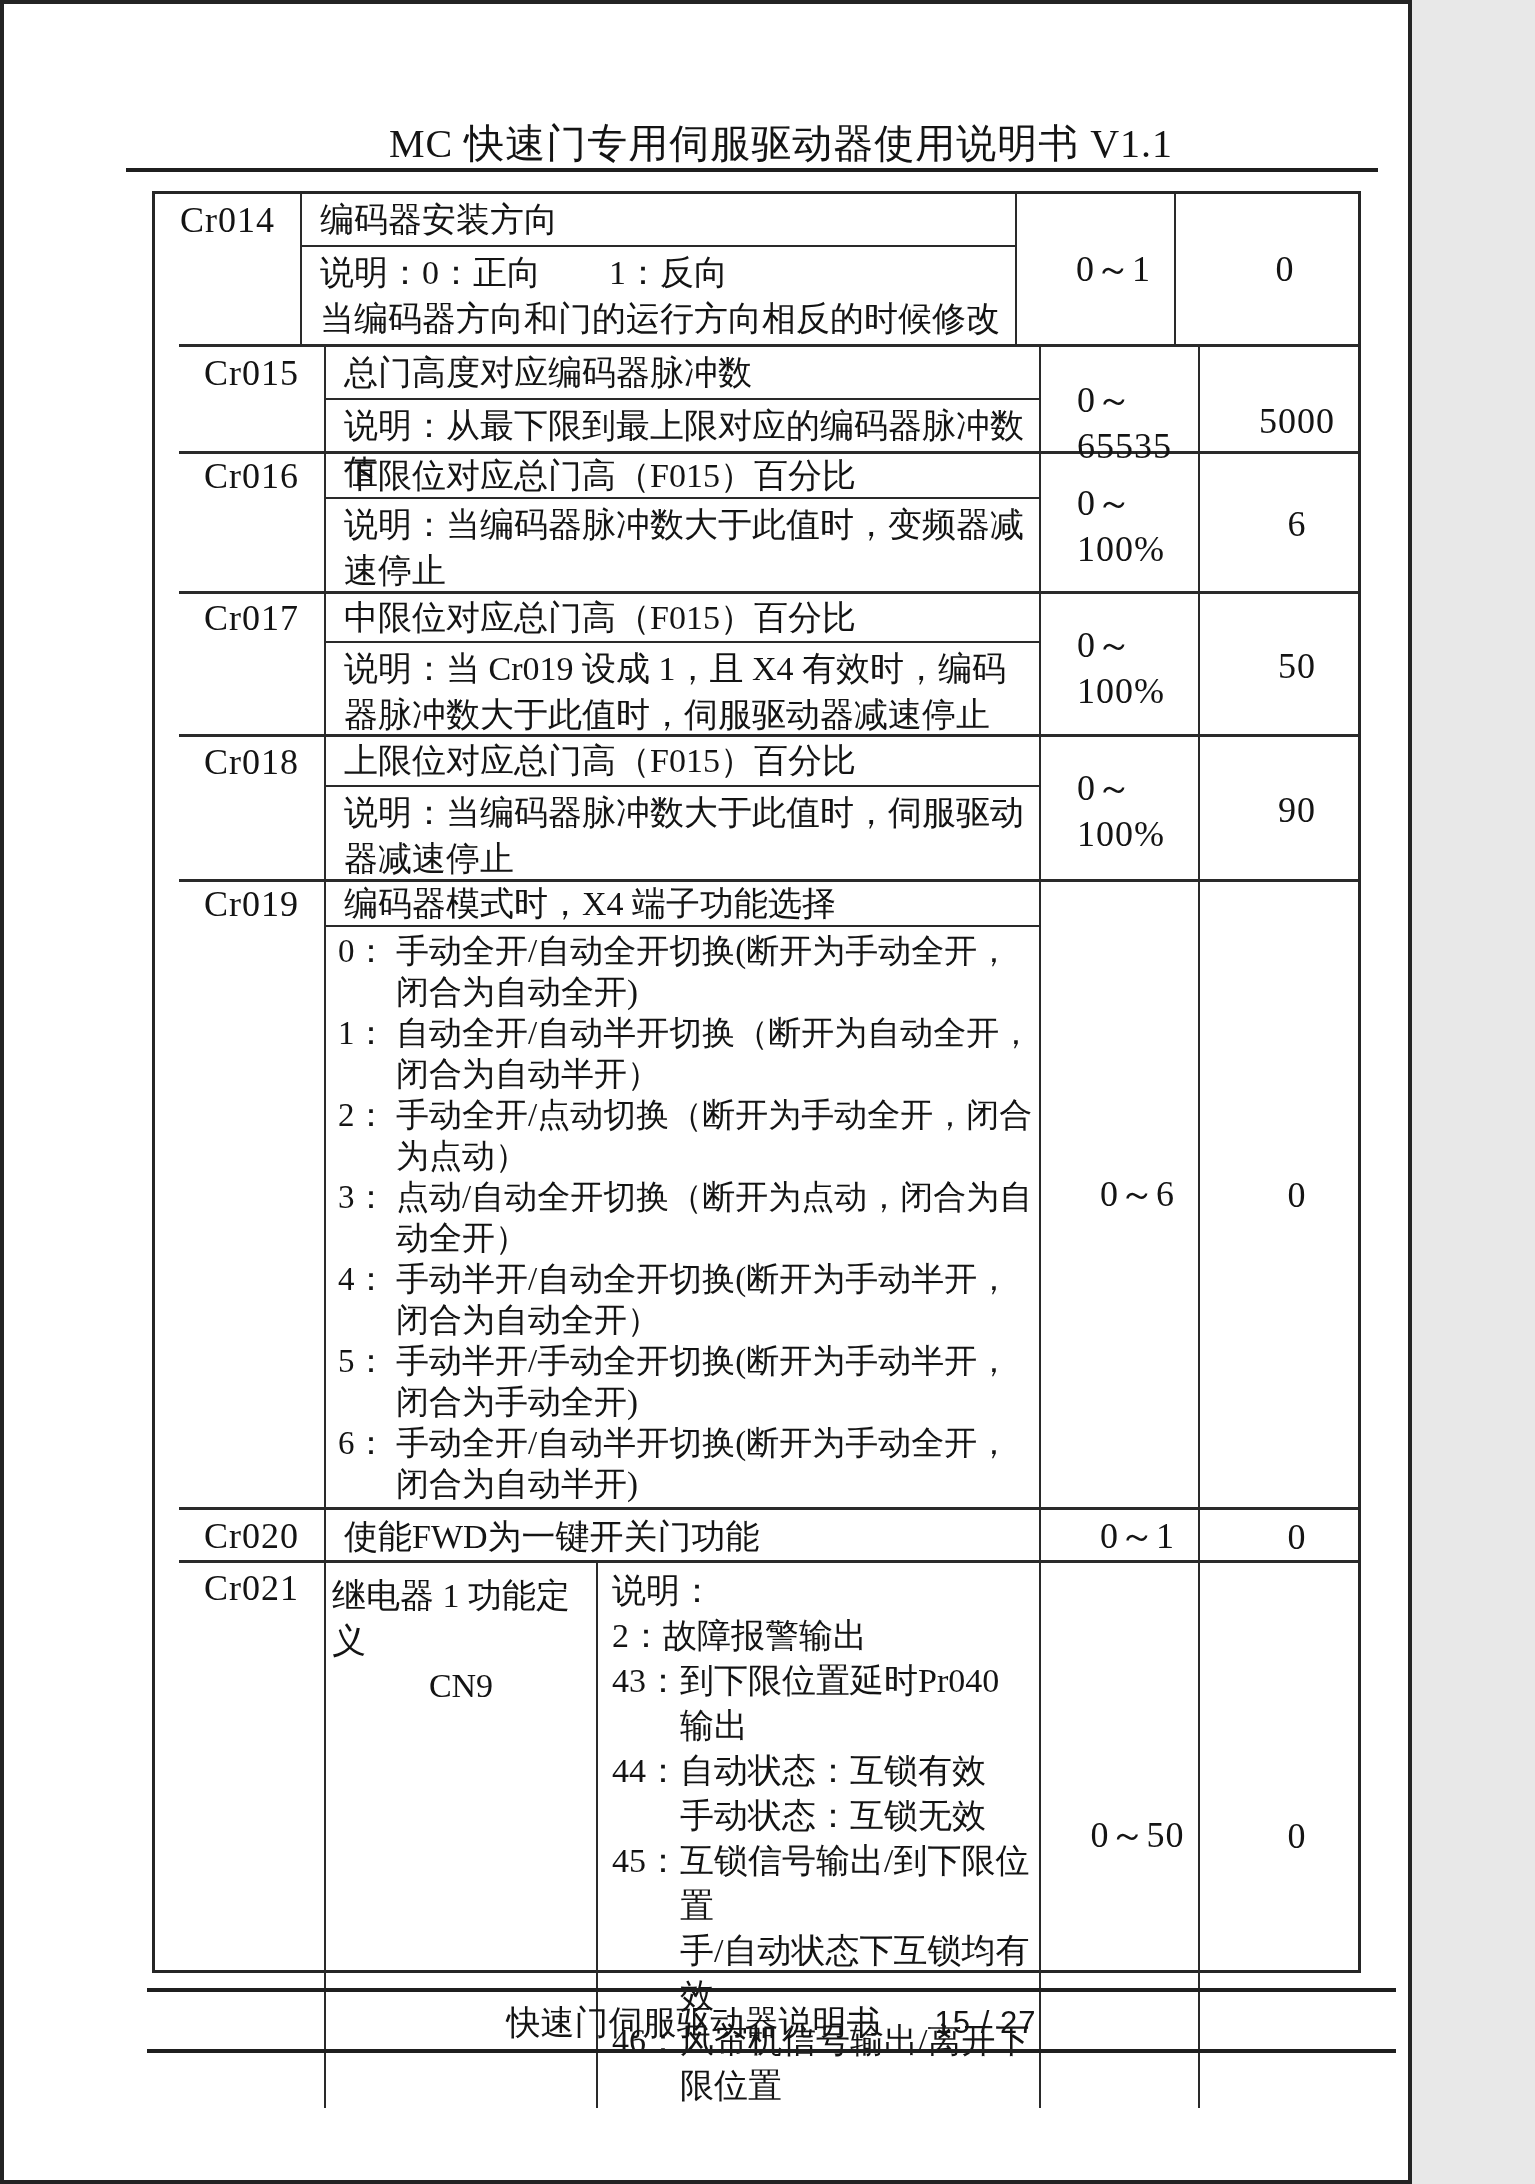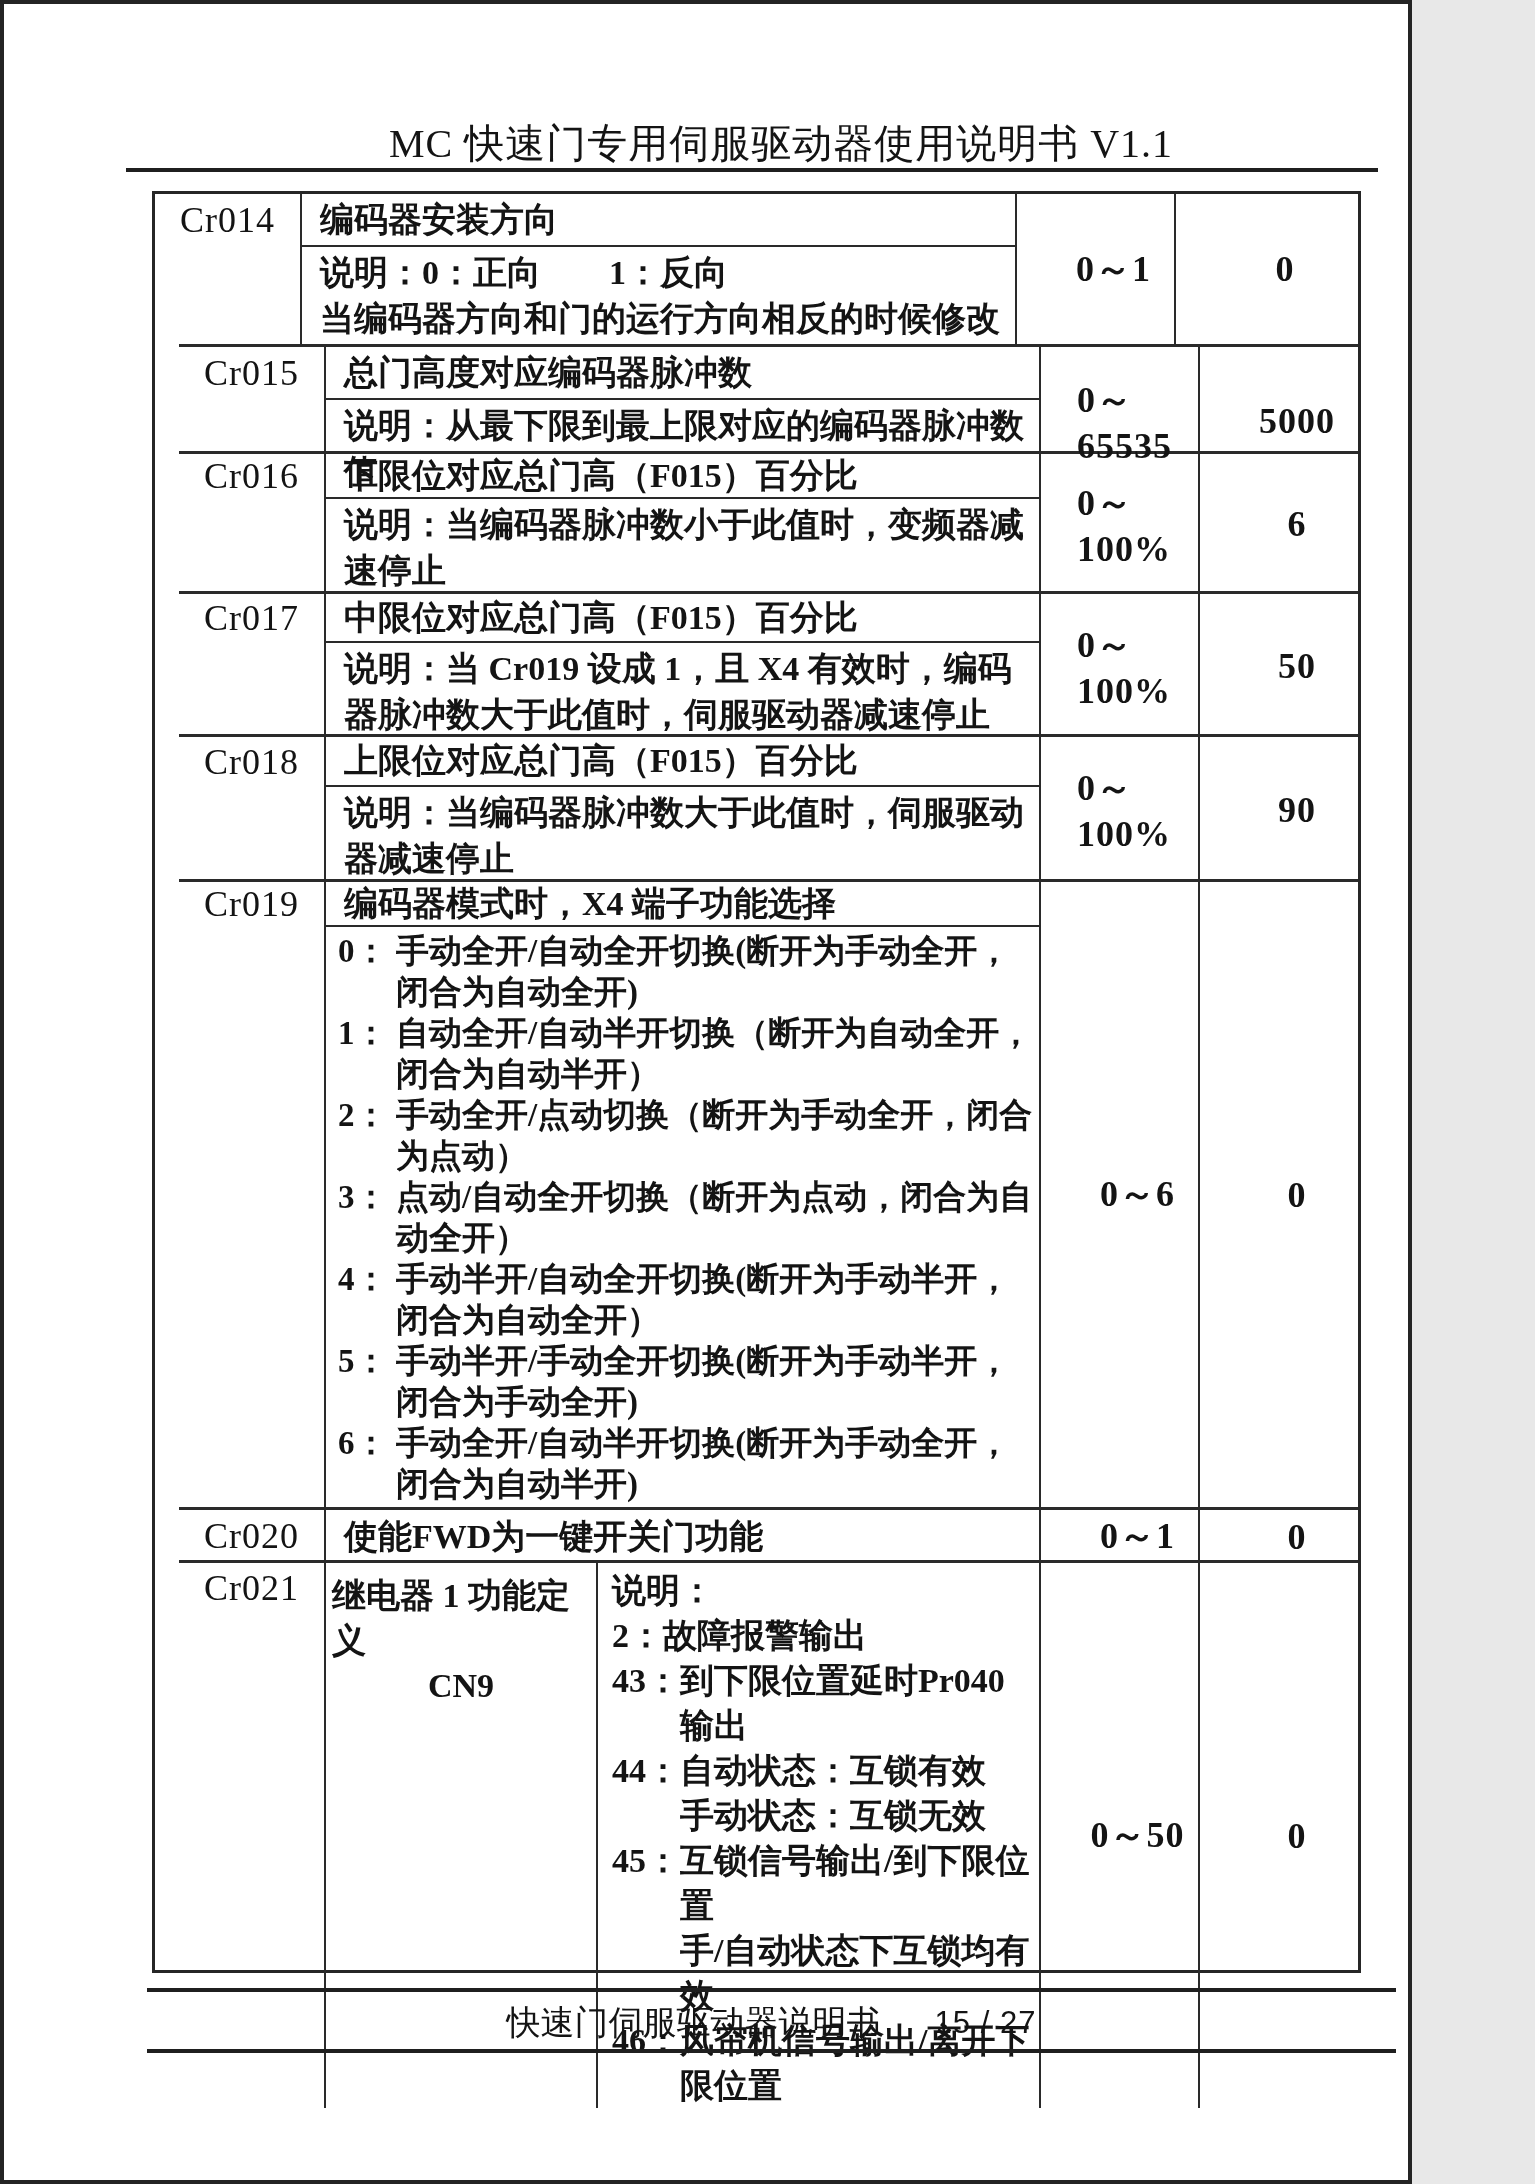--- a/index.html
+++ b/index.html
@@ -36,21 +36,21 @@
     height:var(--h);
     box-sizing:border-box;
   }
   .prow + .prow{border-top:3px solid #2a2a2a;margin-left:24px;}
   .cell{box-sizing:border-box;}
   .code{
     text-align:center;font-size:36px;
     line-height:var(--ht,53px);
     letter-spacing:1px;
   }
-  .body,.range,.def{border-left:2px solid #2a2a2a;font-weight:bold;}
+  .body,.range,.def{border-left:2px solid #2a2a2a;}
   .t{
     height:var(--ht);box-sizing:border-box;
     border-bottom:2px solid #2a2a2a;
     display:flex;align-items:center;
     padding-left:18px;font-size:34px;
   }
   .d{
     font-size:34px;line-height:46px;
     padding:3px 4px 0 18px;
   }
@@ -122,21 +122,21 @@
       </div>
       <div class="cell range">0～65535</div>
       <div class="cell def">5000</div>
     </div>
 
     <div class="prow" style="--h:140px;--ht:45px">
       <div class="cell code">Cr016</div>
       <div class="cell body">
         <div class="t">下限位对应总门高（F015）百分比</div>
         <div class="d">
-          <div>说明：当编码器脉冲数小于此值时，变频器减速停止</div>
+          <div>说明：当编码器脉冲数大于此值时，变频器减速停止</div>
         </div>
       </div>
       <div class="cell range">0～100%</div>
       <div class="cell def">6</div>
     </div>
 
     <div class="prow" style="--h:143px;--ht:49px">
       <div class="cell code">Cr017</div>
       <div class="cell body">
         <div class="t">中限位对应总门高（F015）百分比</div>

